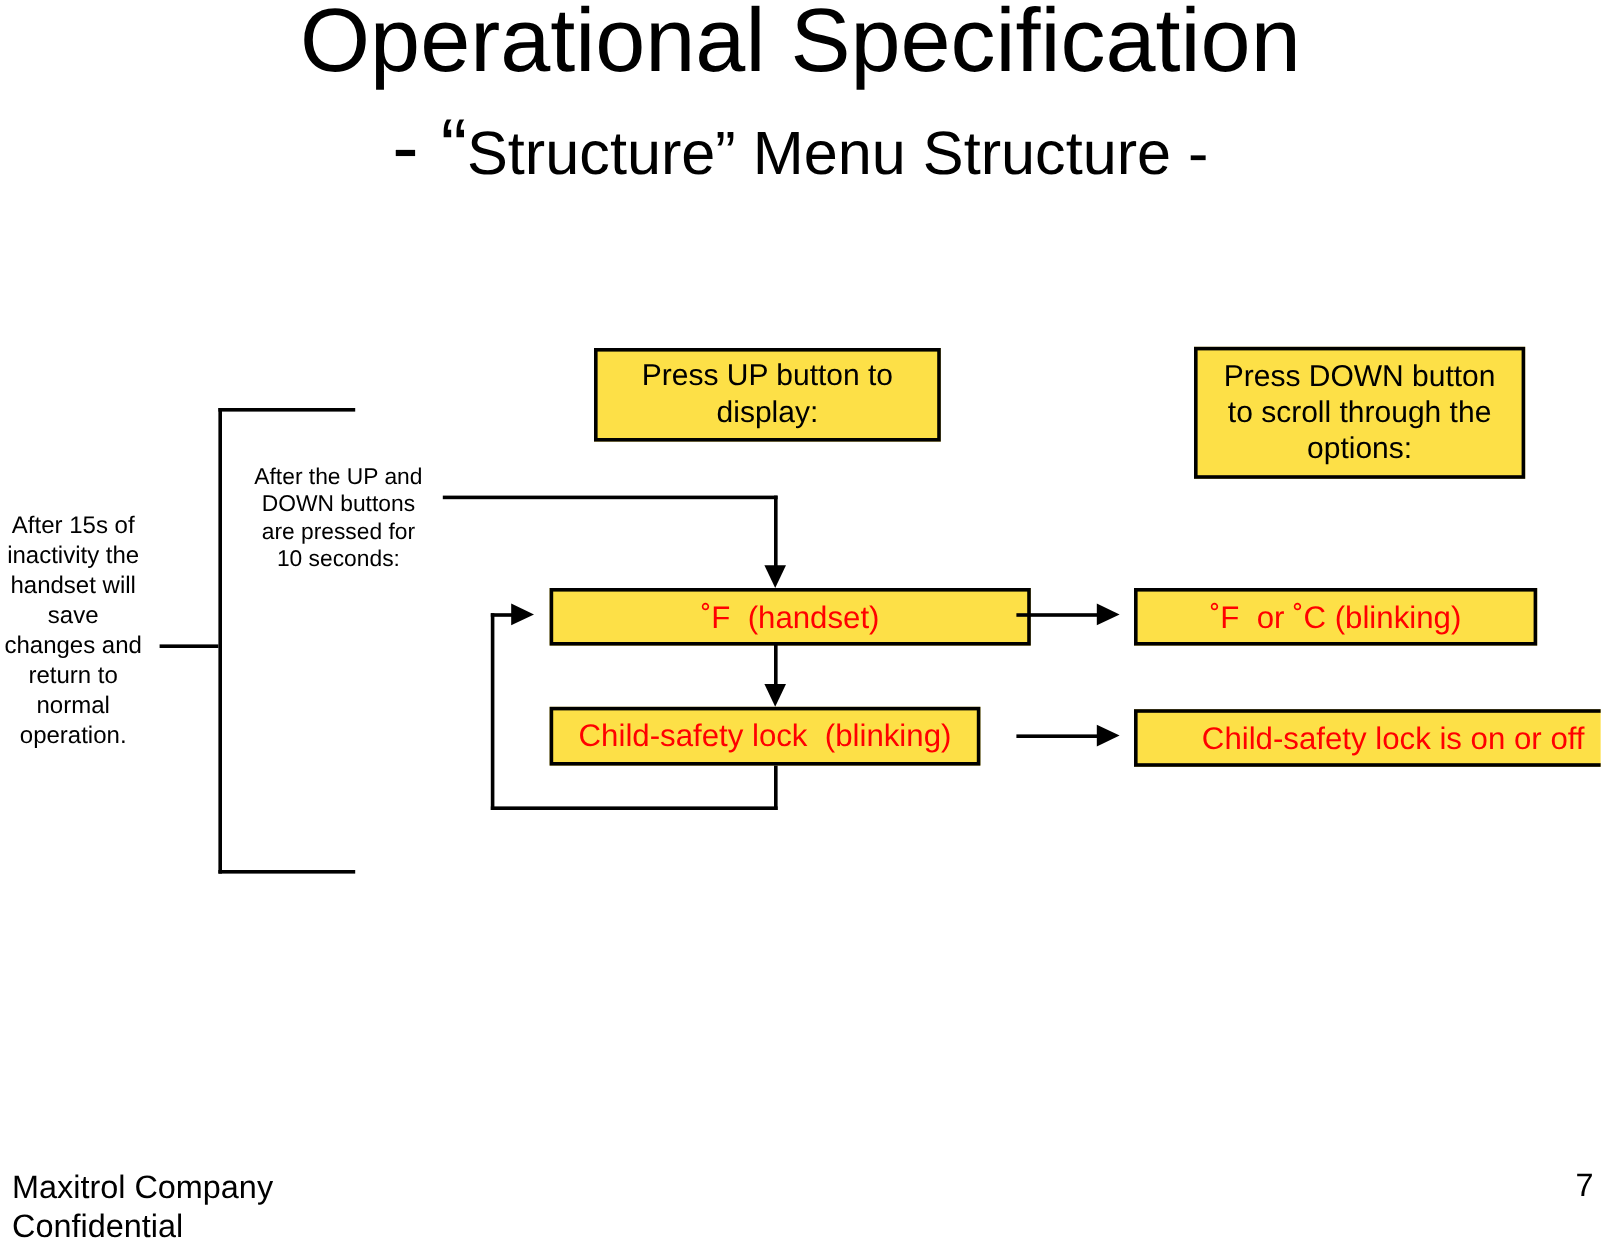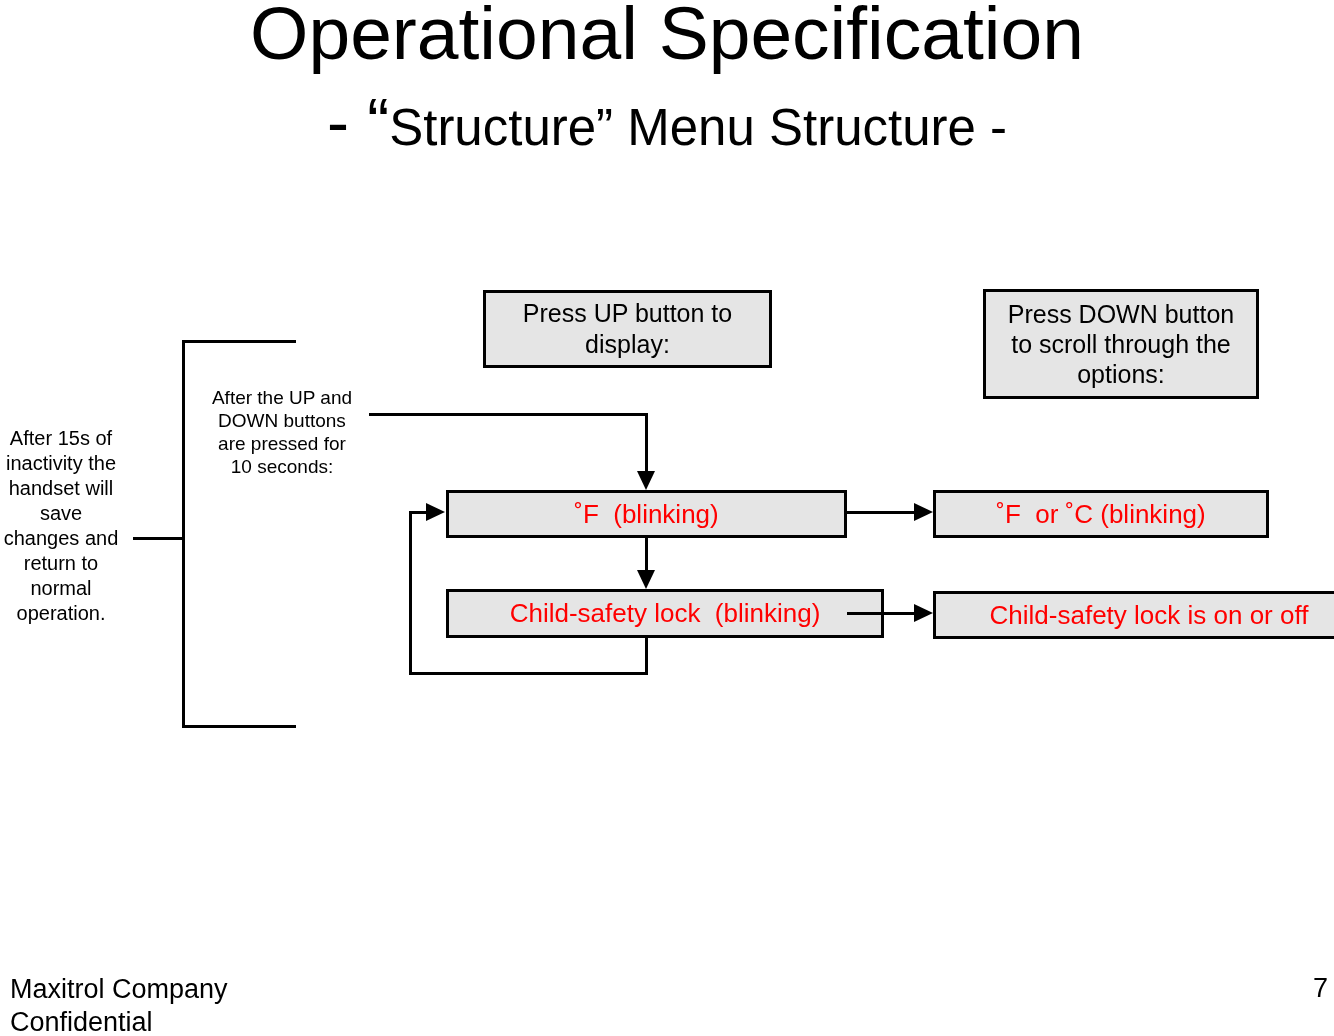--- a/index.html
+++ b/index.html
@@ -22,34 +22,35 @@
     position:absolute; left:0; right:0; top:84px;
     text-align:center;
     white-space:nowrap;
   }
   .sub-big  { font-size:66px; }
   .sub-small{ font-size:51px; }
 
   .box {
     position:absolute;
     border:3px solid #000;
-    background:#e5e5e5;
+    background:#fde047;
     box-sizing:border-box;
     display:flex; align-items:center; justify-content:center;
     text-align:center;
+    margin-left:12px;
   }
   .box-label { white-space:pre-line; }
   .state-label { white-space:pre; font-size:26px; }
 
   .press-up   { left:483px; top:290px; width:289px; height:78px;  font-size:25px; line-height:31px; }
   .press-down { left:983px; top:289px; width:276px; height:110px; font-size:25px; line-height:30px; }
 
   .state-f        { left:446px; top:490px; width:401px; height:48px; }
   .state-fc       { left:933px; top:490px; width:336px; height:48px; }
-  .state-child    { left:446px; top:589px; width:438px; height:49px; }
+  .state-child    { left:446px; top:589px; width:359px; height:49px; }
   .state-child-oo { left:933px; top:591px; width:432px; height:48px; }
 
   .note {
     position:absolute;
     text-align:center;
     white-space:pre-line;
   }
   .note-updown { left:198px; top:386px; width:168px; font-size:19px; line-height:23px; }
   .note-15s    { left:0px;   top:426px; width:122px; font-size:20px; line-height:25px; }
 
@@ -105,21 +106,21 @@
   <div class="note note-15s">After 15s of
 inactivity the
 handset will
 save
 changes and
 return to
 normal
 operation.</div>
 
   <div class="box state-f">
-    <span class="state-label state-text" style="color: rgb(255, 0, 0);">˚F  (blinking)</span>
+    <span class="state-label state-text" style="color: rgb(255, 0, 0);">˚F  (handset)</span>
   </div>
   <div class="box state-fc">
     <span class="state-label state-text" style="color: rgb(255, 0, 0);">˚F  or ˚C (blinking)</span>
   </div>
   <div class="box state-child">
     <span class="state-label state-text" style="color: rgb(255, 0, 0);">Child-safety lock  (blinking)</span>
   </div>
   <div class="box state-child-oo">
     <span class="state-label state-text" style="color: rgb(255, 0, 0);">Child-safety lock is on or off</span>
   </div>

